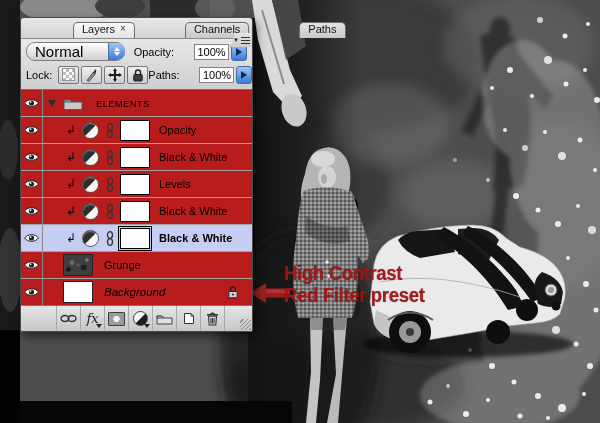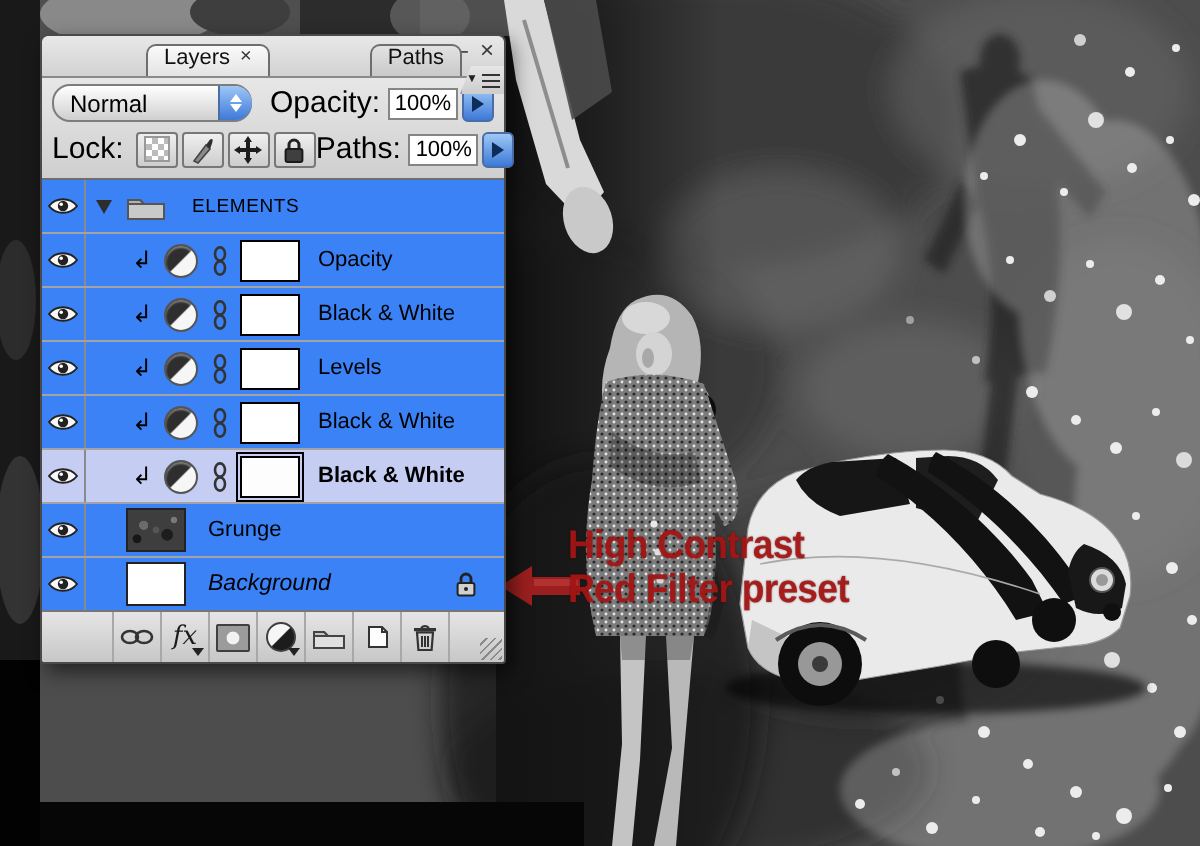--- a/index.html
+++ b/index.html
@@ -19,36 +19,36 @@
   .tab.active{background:linear-gradient(#fafafa,#e3e3e3);}
   .tab .tclose{font-size:10px;color:#333;}
   .menuflap{position:absolute;top:15px;right:0;width:21px;height:14px;background:linear-gradient(#e6e6e6,#cccccc);border-left:1px solid #999;display:flex;align-items:center;justify-content:center;gap:2px;clip-path:polygon(25% 0,100% 0,100% 100%,0 100%);}
   .menuflap .marr{font-size:6px;color:#222;line-height:6px;}
   .menulines{width:9px;height:7px;background:repeating-linear-gradient(#333 0 1px,transparent 1px 3px);}
   
   .controls{padding:3px 5px 5px 5px;background:linear-gradient(#e7e7e7,#cfcfcf);border-top:1px solid #8a8a8a;}
   .crow{display:flex;align-items:center;height:19px;}
   .crow+.crow{margin-top:4px;}
   .blend{width:114px;height:17px;border:1px solid #7d7d7d;border-radius:9px;background:linear-gradient(#ffffff,#cfcfcf);display:flex;align-items:center;position:relative;}
-  .blend .bval{flex:1;font-size:12px;padding-left:8px;color:#000;}
+  .blend .bval{flex:1;font-size:15px;padding-left:8px;color:#000;}
   .stepper{width:16px;height:17px;margin-right:-1px;border-radius:0 9px 9px 0;background:linear-gradient(#9ec7f5,#3d79d8);border-left:1px solid #4a6da8;display:flex;flex-direction:column;align-items:center;justify-content:center;gap:1px;}
   .tri-up{width:0;height:0;border-bottom:4px solid #fff;border-left:3.5px solid transparent;border-right:3.5px solid transparent;}
   .tri-dn{width:0;height:0;border-top:4px solid #fff;border-left:3.5px solid transparent;border-right:3.5px solid transparent;}
-  .clabel{font-size:15px;color:#000;}
+  .clabel{font-size:11px;color:#000;}
   .opac-label{margin-left:9px;}
-  .valwrap{display:flex;align-items:center;margin-left:4px;}
+  .valwrap{display:flex;align-items:center;margin-left:20px;}
   .valbox{width:33px;height:14px;border:1px solid #858585;background:#fff;font-size:11px;display:flex;align-items:center;justify-content:center;}
   .valbtn{width:14px;height:16px;margin-left:2px;border:1px solid #4a6da8;border-radius:3px;background:linear-gradient(#9ec7f5,#3d79d8);display:flex;align-items:center;justify-content:center;}
   .tri-right{width:0;height:0;border-left:6px solid #0e2c5a;border-top:4px solid transparent;border-bottom:4px solid transparent;}
   .lockbtns{display:flex;gap:2px;margin-left:6px;}
   .lockbtn{width:19px;height:16px;border:1px solid #777;background:linear-gradient(#efefef,#cdcdcd);display:flex;align-items:center;justify-content:center;border-radius:2px;}
   .minichecker{width:11px;height:11px;border:1px solid #999;background-color:#fff;background-image:linear-gradient(45deg,#bbb 25%,transparent 25%,transparent 75%,#bbb 75%),linear-gradient(45deg,#bbb 25%,transparent 25%,transparent 75%,#bbb 75%);background-size:6px 6px;background-position:0 0,3px 3px;}
   .fill-label{margin-left:auto;}
   
-  .list{background:#3b82f6;border-top:1px solid #6e6e6e;}
+  .list{background:#b91c1c;border-top:1px solid #6e6e6e;}
   .lrow{display:flex;height:26px;align-items:stretch;border-bottom:1px solid #a3a3a3;position:relative;}
   .lrow:last-child{border-bottom:none;}
   .eyecell{width:21px;border-right:1px solid #8a8a8a;display:flex;align-items:center;justify-content:center;flex:none;}
   .rcontent{flex:1;display:flex;align-items:center;min-width:0;}
   .lrow.selected{background:#c5cdf2;}
   .lname{font-size:11px;color:#000;white-space:nowrap;}
   .lname.u{text-decoration:underline;}
   .lname.it{font-style:italic;font-size:11.5px;}
   .lrow.selected .lname{font-weight:bold;}
   .grp .rcontent{padding-left:5px;}
@@ -272,20 +272,23 @@
       <div class="winctl">
         <span>–</span>
         <span>×</span>
       </div>
       <div class="tabs">
         <div class="tab active">
           <span>Layers</span>
           <span class="tclose">×</span>
         </div>
         <div class="tab">
+          <span>Channels</span>
+        </div>
+        <div class="tab">
           <span>Paths</span>
         </div>
       </div>
     </div>
     <div class="menuflap">
       <span class="marr">▼</span>
       <span class="menulines"></span>
     </div>
 
     <div class="controls">

